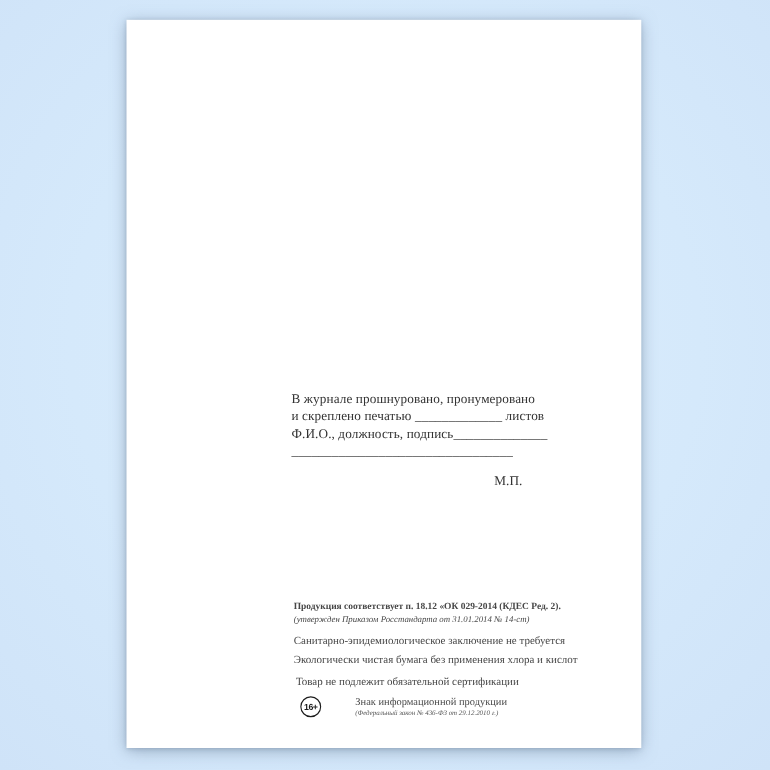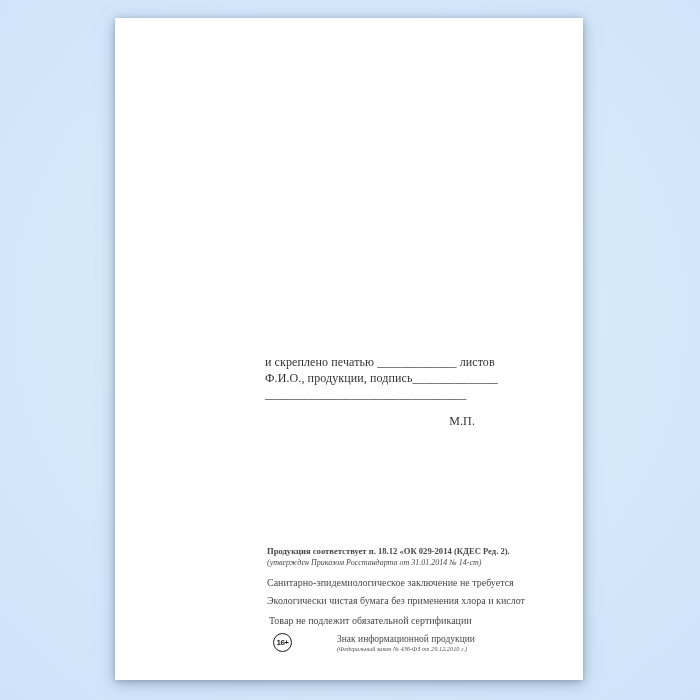--- a/index.html
+++ b/index.html
@@ -67,32 +67,33 @@
     display: flex;
     align-items: center;
     justify-content: center;
     font-family: "Liberation Sans", "DejaVu Sans", sans-serif;
     font-size: 8px;
     font-weight: bold;
     color: #1c1c1c;
     letter-spacing: -0.5px;
     padding-top: 0.5px;
   }
-  .age-text { margin-left: 28px; padding-top: 1px; }
+  .age-text { margin-left: 14px; padding-top: 1px; }
   .age-title { font-size: 9.5px; line-height: 11px; color: #474747; white-space: nowrap; }
   .age-law   { font-size: 6.3px; line-height: 8px; font-style: italic; color: #555555; white-space: nowrap; }
 </style>
 </head>
 <body>
 
 <div class="page">
 
   <div class="cert-block">
+    <div class="cert-line">В журнале прошнуровано, пронумеровано</div>
     <div class="cert-line">и скреплено печатью _____________ листов</div>
-    <div class="cert-line">Ф.И.О., продукции, подпись______________</div>
+    <div class="cert-line">Ф.И.О., должность, подпись______________</div>
     <div class="cert-line">_________________________________</div>
     <div class="stamp-label">М.П.</div>
   </div>
 
   <div class="info-block">
     <div class="conf-1">Продукция соответствует п. 18.12 «ОК 029-2014 (КДЕС Ред. 2).</div>
     <div class="conf-3">(утвержден Приказом Росстандарта от 31.01.2014 № 14-ст)</div>
 
     <div class="info-line sanitary">Санитарно-эпидемиологическое заключение не требуется</div>
     <div class="info-line eco">Экологически чистая бумага без применения хлора и кислот</div>

